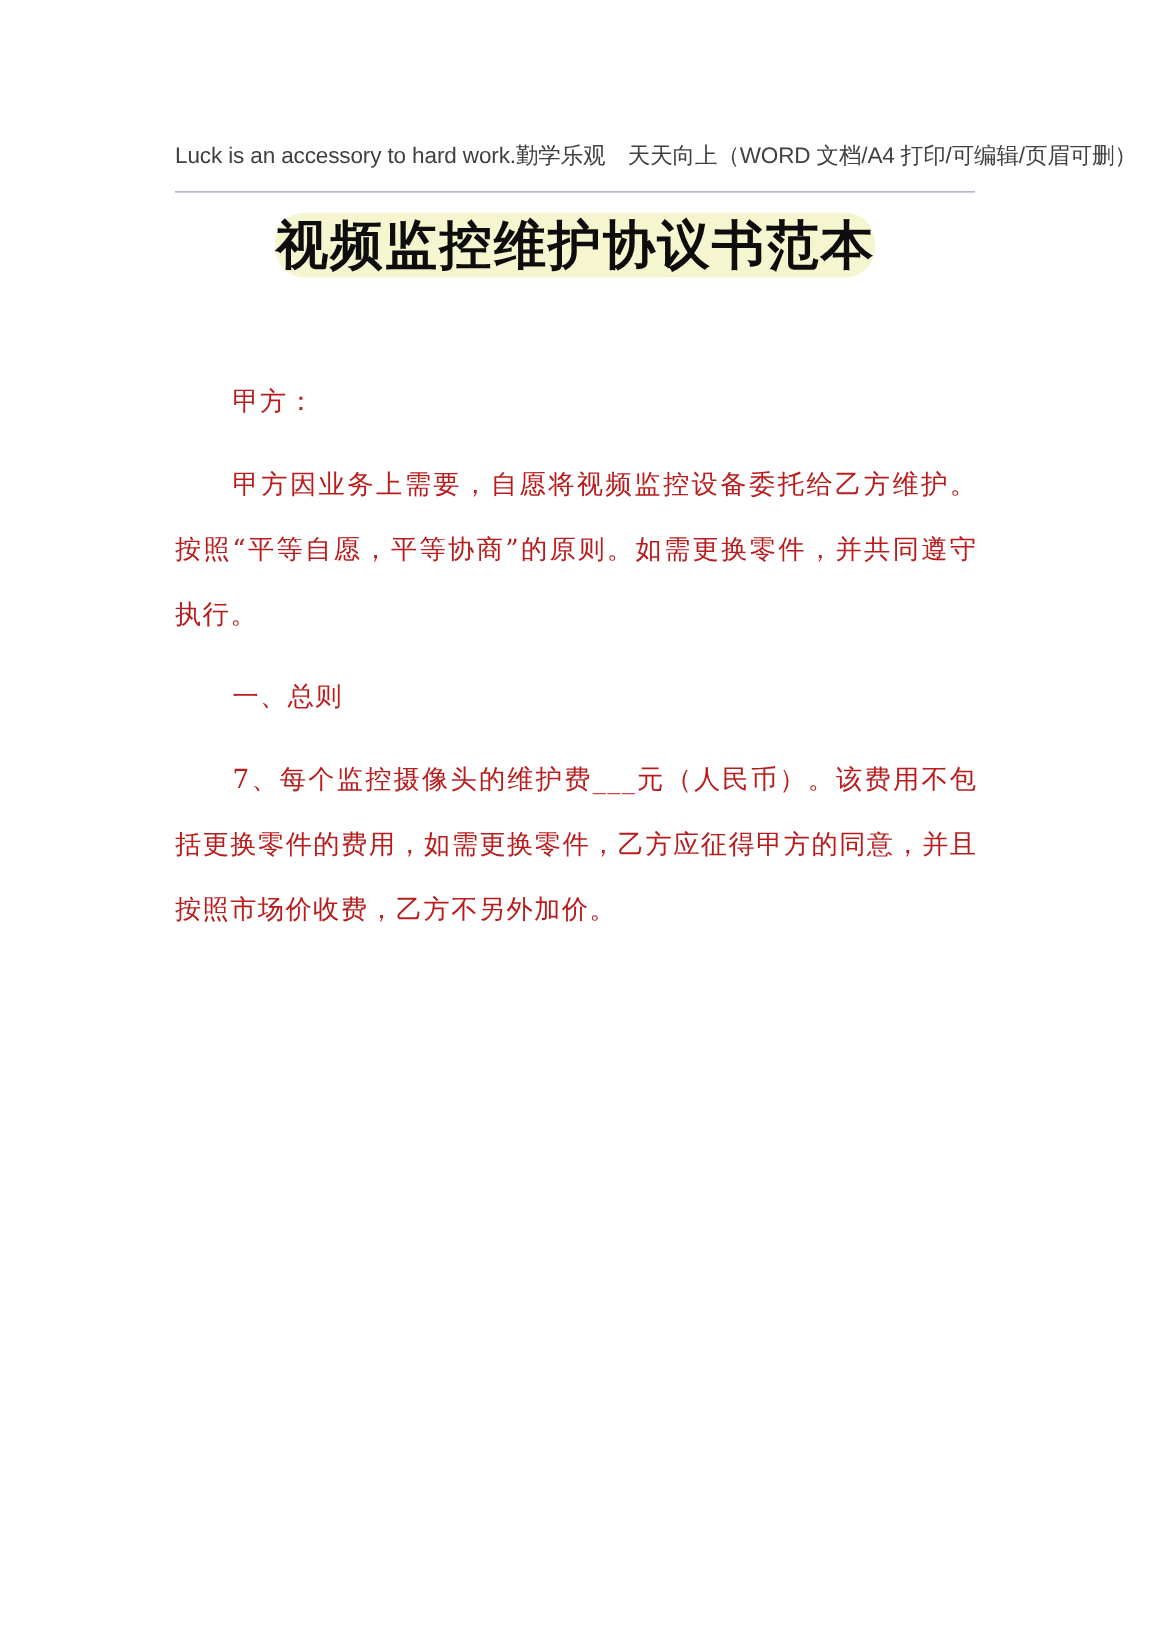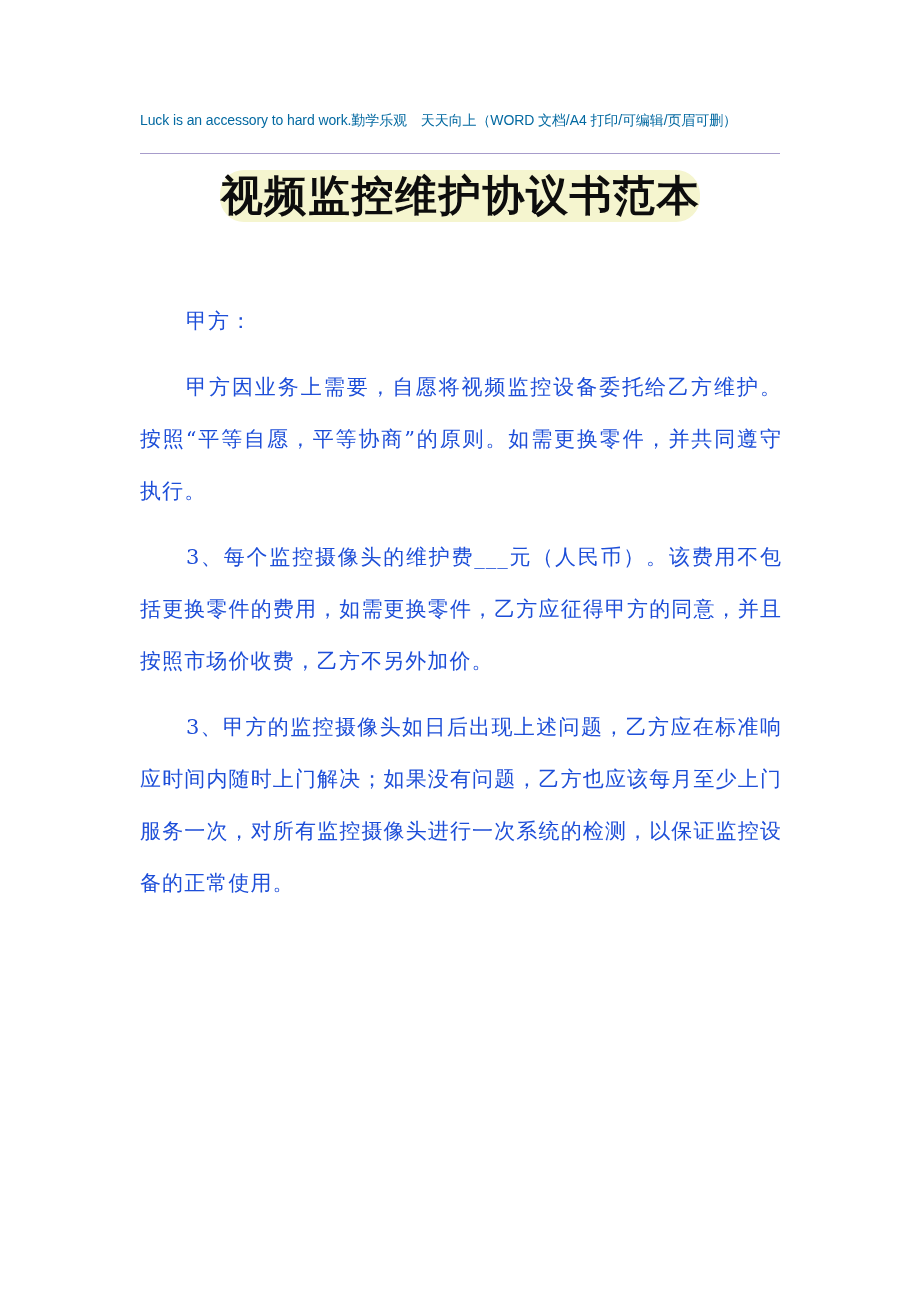--- a/index.html
+++ b/index.html
@@ -15,22 +15,22 @@
       font-family: "DejaVu Serif", "Liberation Serif", serif;
       color: #111111;
     }
     .page-header {
       position: absolute;
       left: 140px;
       top: 112px;
       width: 640px;
       text-align: left;
       font-family: "Liberation Sans", "DejaVu Sans", sans-serif;
-      font-size: 14px;
-      color: #0369a1;
+      font-size: 18px;
+      color: #404040;
       white-space: nowrap;
       letter-spacing: -0.1px;
     }
     .header-rule {
       position: absolute;
       left: 140px;
       top: 153px;
       width: 640px;
       height: 0;
       border-top: 1.5px solid #a79ccb;
@@ -54,21 +54,21 @@
       color: #0d0d0d;
       border-radius: 24px;
     }
     .body {
       position: absolute;
       left: 140px;
       top: 295px;
       width: 642px;
       font-size: 21px;
       line-height: 52px;
-      color: #1d4ed8;
+      color: #b91c1c;
     }
     .para {
       margin: 0 0 14px 0;
       text-indent: 46px;
       text-align: justify;
       letter-spacing: 1.1px;
     }
     .para.compact { margin-bottom: 14px; }
   </style>
 </head>
@@ -77,15 +77,15 @@
 <div class="page-header">Luck is an accessory to hard work.勤学乐观　天天向上（WORD 文档/A4 打印/可编辑/页眉可删）</div>
 <div class="header-rule"></div>
 
 <div class="title-wrap">
   <span class="doc-title">视频监控维护协议书范本</span>
 </div>
 
 <div class="body">
   <p class="para compact">甲方：</p>
   <p class="para">甲方因业务上需要，自愿将视频监控设备委托给乙方维护。按照“平等自愿，平等协商”的原则。如需更换零件，并共同遵守执行。</p>
-  <p class="para">3、每个监控摄像头的维护费___元（人民币）。该费用不包括更换零件的费用，如需更换零件，乙方应征得甲方的同意，并且按照市场价收费，乙方不另外加价。</p>
-  <p class="para">3、甲方的监控摄像头如日后出现上述问题，乙方应在标准响应时间内随时上门解决；如果没有问题，乙方也应该每月至少上门服务一次，对所有监控摄像头进行一次系统的检测，以保证监控设备的正常使用。</p>
+  <p class="para">一、总则</p>
+  <p class="para">7、每个监控摄像头的维护费___元（人民币）。该费用不包括更换零件的费用，如需更换零件，乙方应征得甲方的同意，并且按照市场价收费，乙方不另外加价。</p>
 </div>
 
 </body></html>

